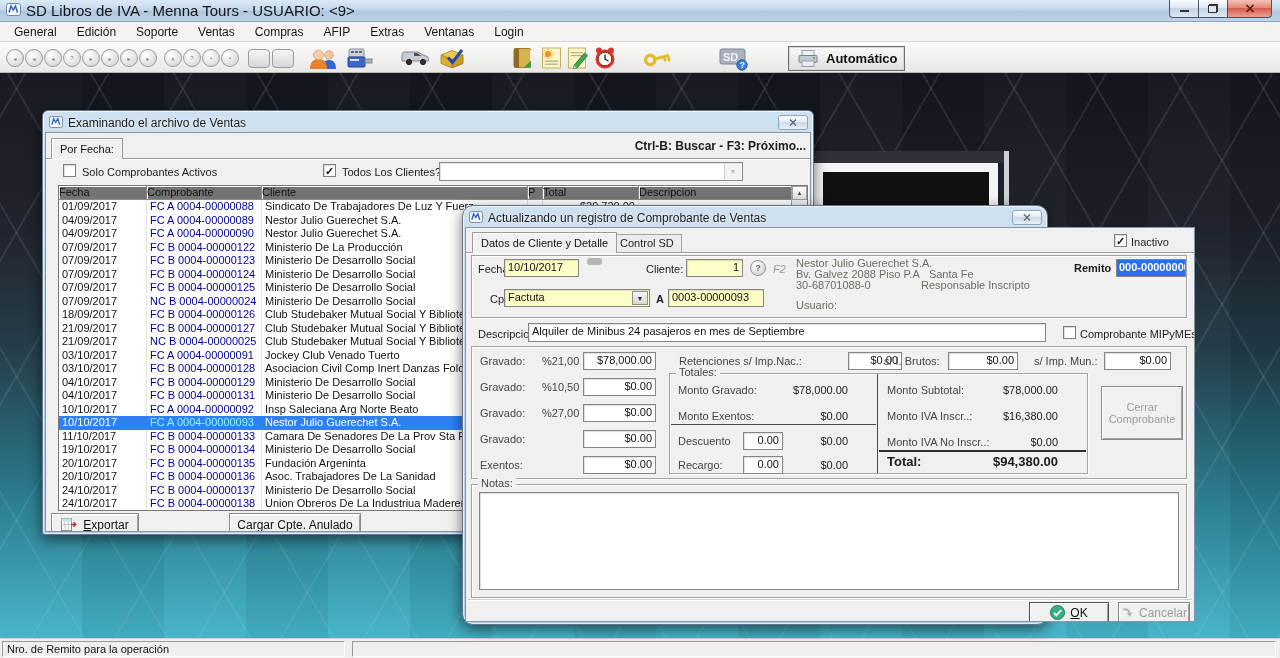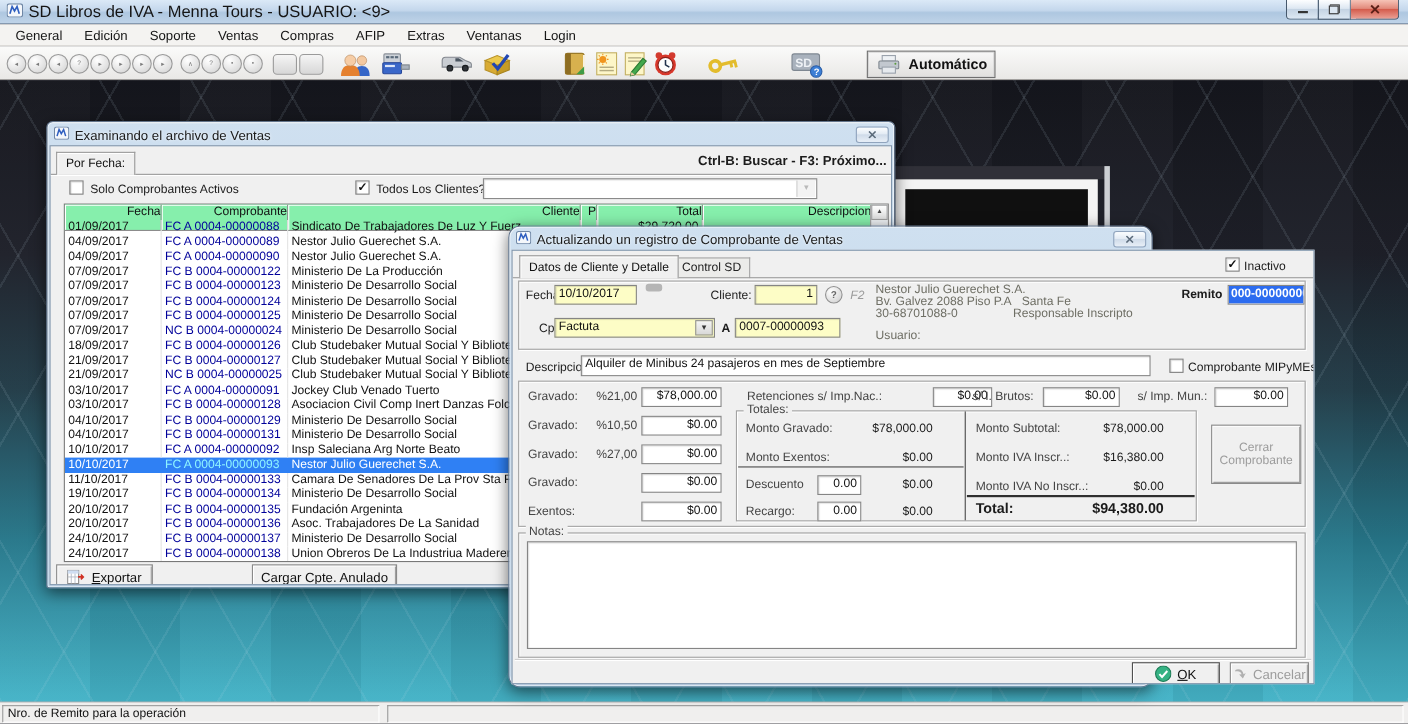--- a/index.html
+++ b/index.html
@@ -72,21 +72,21 @@
 .qbtn{position:absolute;width:16px;height:16px;border-radius:50%;background:radial-gradient(circle at 35% 30%,#fff,#cccccc);border:1px solid #8f8f8f;font-size:9px;font-weight:bold;color:#6b6b6b;display:flex;align-items:center;justify-content:center;}
 .combo{position:absolute;height:19px;background:#fff;border:1px solid #8a8a8a;box-shadow:inset 1px 1px 1px rgba(0,0,0,.12);}
 .combo-btn{position:absolute;right:1px;top:1px;bottom:1px;width:17px;background:#f3f3f3;border-left:1px solid #cfcfcf;color:#b9b9b9;font-size:7px;display:flex;align-items:center;justify-content:center;}
 .drop-btn{position:absolute;right:1px;top:1px;bottom:1px;width:16px;background:linear-gradient(#f4f4f4,#d8d8d8);border:1px solid #909090;color:#333;font-size:7px;display:flex;align-items:center;justify-content:center;}
 .selblue{display:block;margin:0 -3px;padding:0 2px;height:16px;background:#2c6cf0;color:#fff;font-weight:bold;text-align:center;}
 .calblob{position:absolute;width:15px;height:7px;border-radius:3px;background:#b5b5b5;}
 
 
 .grid{position:absolute;left:12px;top:52px;width:750px;height:326px;background:#fff;border:1px solid #787878;}
 .grid-head{display:flex;height:14px;}
-.hcell{flex:none;height:24px;line-height:13px;text-align:right;font-size:11px;background:#86efac;border-right:1px solid #8c8c8c;border-bottom:1px solid #8c8c8c;box-shadow:inset 1px 1px 0 #fff;overflow:hidden;white-space:nowrap;}
+.hcell{flex:none;height:14px;line-height:13px;text-align:left;font-size:11px;background:#737373;border-right:1px solid #8c8c8c;border-bottom:1px solid #8c8c8c;box-shadow:inset 1px 1px 0 #fff;overflow:hidden;white-space:nowrap;}
 .grid-body{position:absolute;left:0;top:14px;right:16px;bottom:0;overflow:hidden;}
 .trow{display:flex;height:13.5px;}
 .tcell{flex:none;font-size:11px;line-height:13px;padding:0 3px;white-space:nowrap;overflow:hidden;border-right:1px solid #e4e4e4;}
 .c-cpte{color:#00009a;}
 .trow.sel{background:#2f80f4;}
 .trow.sel .tcell{color:#fff;border-right-color:transparent;}
 .trow.sel .c-cpte{color:#8ff4ff;}
 .vscroll{position:absolute;top:0;right:0;width:16px;height:100%;background:#edf0f3;border-left:1px solid #9f9f9f;}
 .sbtn{position:absolute;left:0;right:0;height:14px;background:linear-gradient(#ffffff,#dcdcdc);border:1px solid #9f9f9f;font-size:6px;color:#444;display:flex;align-items:center;justify-content:center;}
 .sbtn.dn{bottom:0;}
@@ -535,21 +535,21 @@
         <span class="lbl bold" style="left:608px;top:34px;">Remito</span>
         <div class="field" style="left:650px;top:31px;width:70px;">
             <span class="selblue">000-00000000</span>
           </div>
         <span class="lbl" style="left:24px;top:65px;">Cpte:</span>
         <div class="field yellow" style="left:38px;top:61px;width:146px;">
           <span>Factuta</span>
           <span class="drop-btn">▼</span>
         </div>
         <span class="lbl bold" style="left:190px;top:65px;">A</span>
-        <div class="field yellow" style="left:202px;top:61px;width:96px;">0007-00000093</div>
+        <div class="field yellow" style="left:202px;top:61px;width:96px;">0003-00000093</div>
 
         <span class="lbl" style="left:12px;top:100px;">Descripcion:</span>
         <div class="field" style="left:62px;top:95px;width:518px;height:19px;">Alquiler de Minibus 24 pasajeros en mes de Septiembre</div>
         <span class="cb" style="left:597px;top:98px;"></span>
         <span class="lbl" style="left:614px;top:100px;">Comprobante MIPyMEs?</span>
 
         <div class="frame" style="left:5px;top:118px;width:716px;height:133px;"></div>
         <span class="lbl dlbl" style="left:213px;top:127px;">Retenciones s/ Imp.Nac.:</span>
         <div class="field ralign" style="left:382px;top:124px;width:54px;">$0.00</div>
         <span class="lbl dlbl" style="left:418px;top:127px;">s/ I. Brutos:</span>

